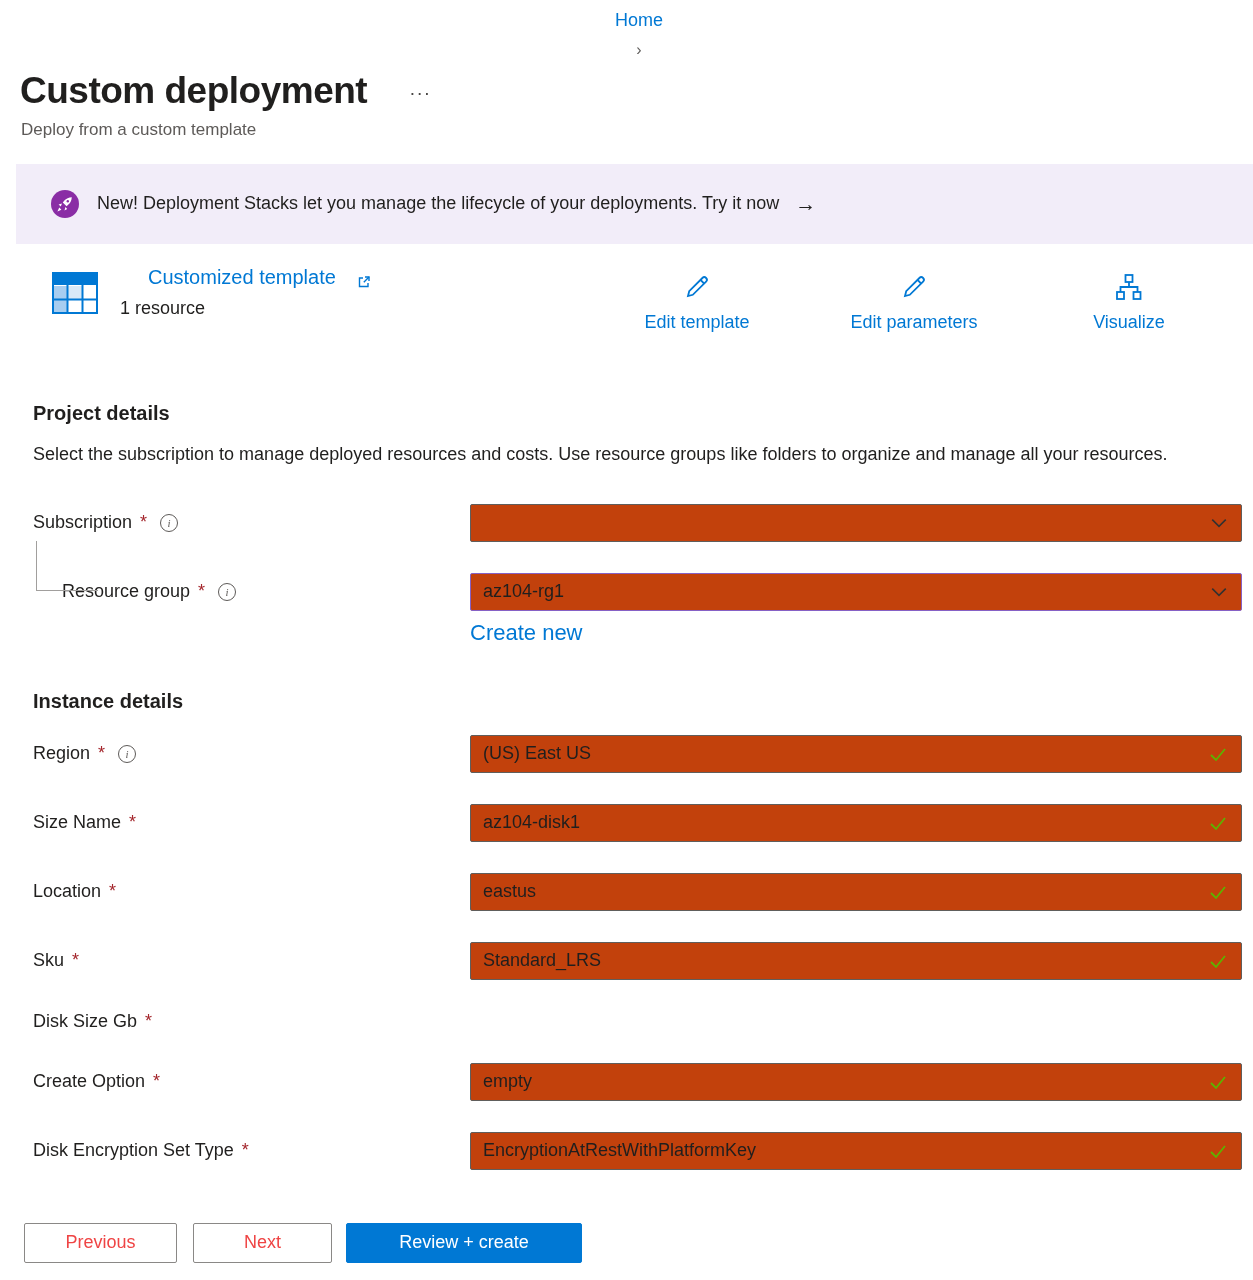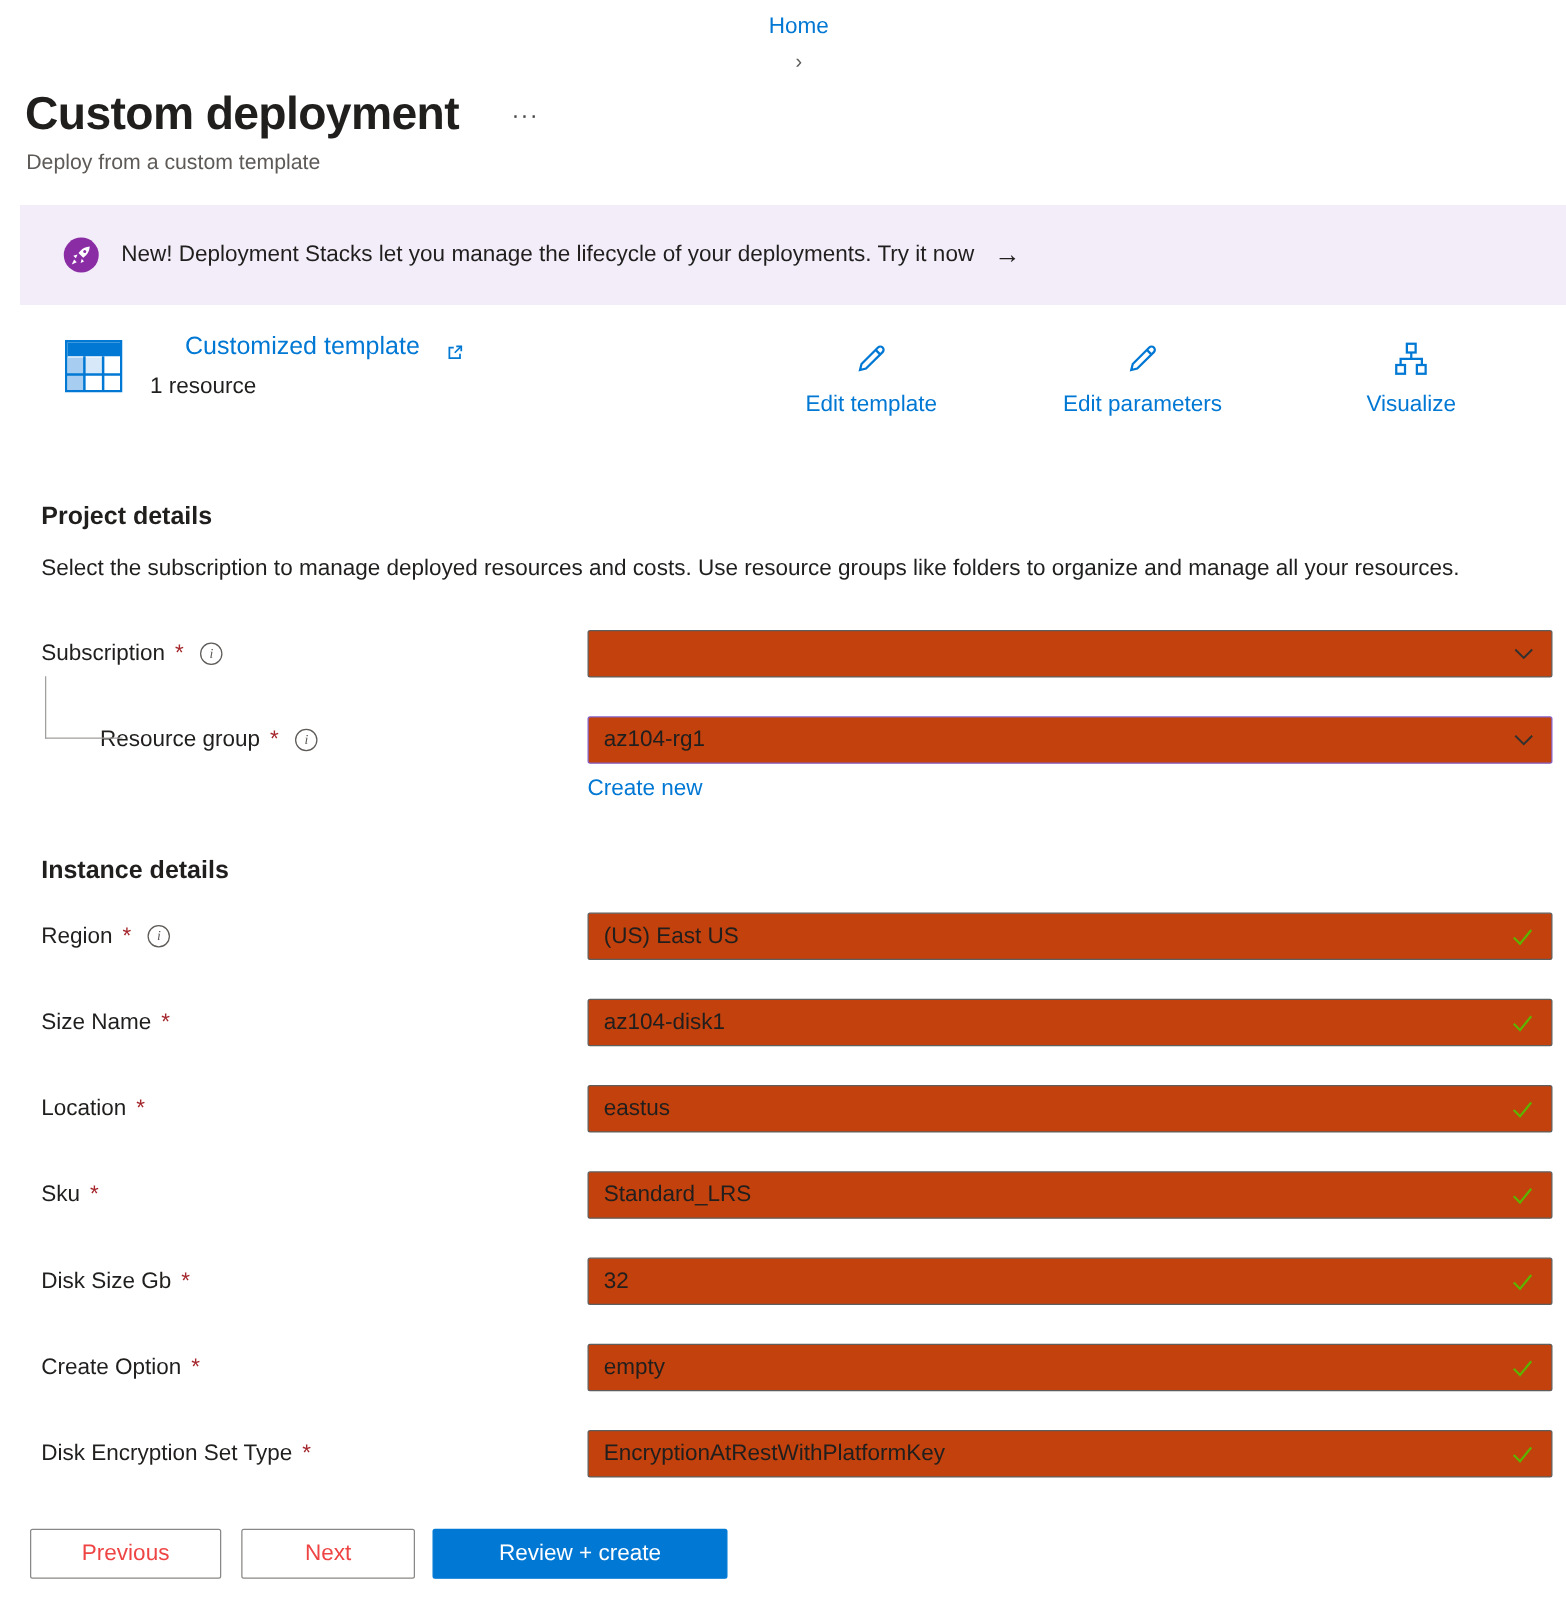--- a/index.html
+++ b/index.html
@@ -45,41 +45,41 @@
   .act-parameters { left: 825px; width: 178px; }
   .act-visualize { left: 1084px; width: 90px; }
 
   
   .section-heading { margin: 36px 0 0 33px; font-size: 20px; font-weight: 700; color: #201f1e; }
   .section-desc { margin: 14px 33px 0 33px; font-size: 18px; line-height: 31px; max-width: 1150px; color: #201f1e; }
 
   
   .form-row { display: flex; align-items: center; margin-top: 31px; position: relative; }
   .label-col { width: 470px; padding-left: 33px; display: flex; align-items: center; gap: 7px; font-size: 18px; }
-  .label-col.indented { padding-left: 80px; }
+  .label-col.indented { padding-left: 62px; }
   .req { color: #a4262c; font-weight: 400; margin-left: 1px; }
   .info-icon {
     width: 18px; height: 18px; border: 1px solid #5d5a58; border-radius: 50%;
     display: inline-flex; align-items: center; justify-content: center;
     font-size: 11px; font-style: italic; font-family: "Liberation Serif", serif;
     color: #5d5a58; margin-left: 6px; cursor: pointer; flex: 0 0 auto;
   }
   .input-col { width: 772px; position: relative; }
   .input-box {
     height: 38px; width: 100%; border: 1px solid #605e5c; border-radius: 2px;
     background: #c2410c; display: flex; align-items: center;
     padding: 0 40px 0 12px; font-size: 18px; cursor: pointer; position: relative;
   }
   .input-box.focus-purple { border: 1.5px solid #8661c5; }
   .box-glyph { position: absolute; right: 13px; top: 50%; transform: translateY(-50%); display: inline-flex; }
   .connector {
     position: absolute; left: 36px; top: -32px; width: 62px; height: 50px;
     border-left: 1px solid #a19f9d; border-bottom: 1px solid #a19f9d;
   }
-  .sub-link { margin: 9px 0 0 470px; font-size: 18px; }
+  .sub-link { margin: 9px 0 0 470px; font-size: 22px; }
   .sub-link a { color: #0078d4; text-decoration: none; cursor: pointer; }
 
   
   .footer {
     position: absolute; left: 0; right: 0; bottom: 0; height: 75px;
     background: #ffffff; display: flex; align-items: center; padding-left: 24px;
   }
   .btn {
     height: 40px; border-radius: 2px; font-size: 18px;
     font-family: "Liberation Sans", "DejaVu Sans", sans-serif;
@@ -290,30 +290,20 @@
       </span>
     </div>
   </div>
 </div>
 
 <div class="form-row">
   <div class="label-col">
     <span>Disk Size Gb</span>
     <span class="req">*</span>
   </div>
-  <div class="input-col">
-    <div class="input-box">
-      <span>32</span>
-      <span class="box-glyph">
-        <svg width="20" height="20" viewBox="0 0 20 20">
-            <path d="M3 11l5 5L17 5" fill="none" stroke="#5db300" stroke-width="1.8"></path>
-          </svg>
-      </span>
-    </div>
-  </div>
 </div>
 
 <div class="form-row">
   <div class="label-col">
     <span>Create Option</span>
     <span class="req">*</span>
   </div>
   <div class="input-col">
     <div class="input-box">
       <span>empty</span>

